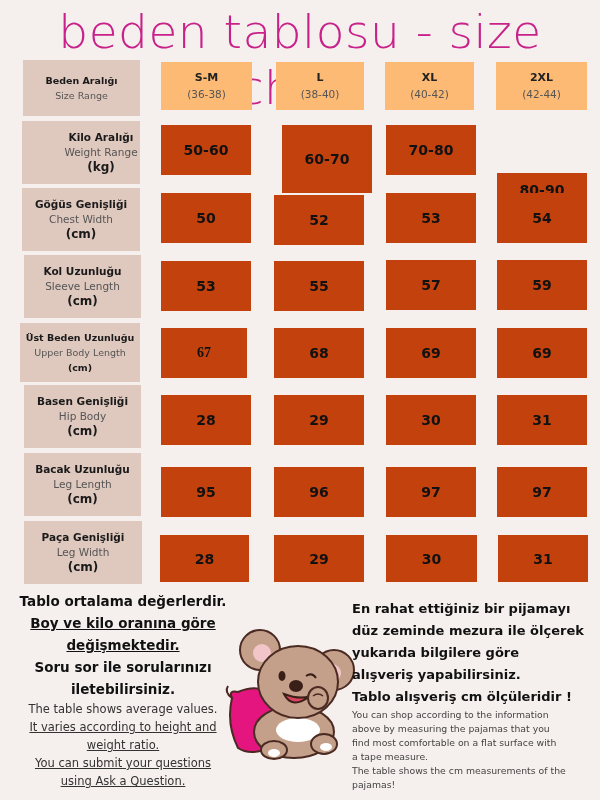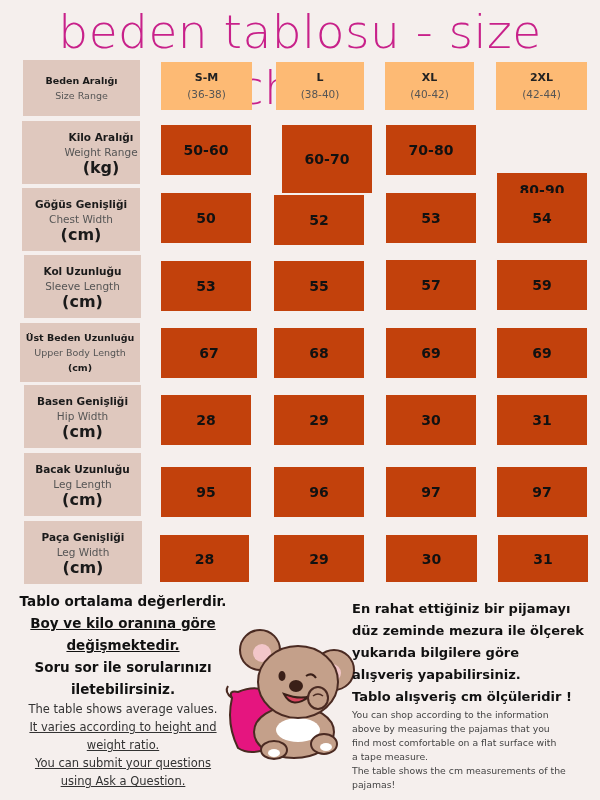--- a/index.html
+++ b/index.html
@@ -24,21 +24,21 @@
       position: absolute;
       display: flex; flex-direction: column;
       align-items: center; justify-content: center;
       text-align: center;
     }
     .lbl { background: #dfc8be; }
     .val { background: #c2410c; font-weight: bold; font-size: 14px; color: #111; }
     .hdr { background: #fdba74; }
     .lbl .tr { font-weight: bold; font-size: 10.5px; line-height: 15px; color: #1a1a1a; }
     .lbl .en { font-size: 10.5px; line-height: 15px; color: #555; }
-    .lbl .unit { font-weight: bold; font-size: 16px; line-height: 15px; color: #1a1a1a; }
+    .lbl .unit { font-weight: bold; font-size: 12px; line-height: 15px; color: #1a1a1a; }
     .hdr .size { font-weight: bold; font-size: 11px; line-height: 16px; color: #222; }
     .hdr .range { font-size: 10.5px; line-height: 16px; color: #555; }
 
     .note-left {
       position: absolute; left: 6px; top: 590px; width: 234px;
       text-align: center;
     }
     .note-left .tr-line {
       font-weight: bold; font-size: 13.5px; line-height: 22px; color: #111;
     }
@@ -114,28 +114,28 @@
 <div class="cell val" style="left:161px;top:261px;width:90px;height:50px;">53</div>
 <div class="cell val" style="left:274px;top:261px;width:90px;height:50px;">55</div>
 <div class="cell val" style="left:386px;top:260px;width:90px;height:50px;text-align:right;">57</div>
 <div class="cell val" style="left:497px;top:260px;width:90px;height:50px;">59</div>
 
 <div class="cell lbl" style="left:20px;top:323px;width:120px;height:59px;">
   <div class="tr" style="font-size:9.5px;">Üst Beden Uzunluğu</div>
   <div class="en" style="font-size:9.5px;">Upper Body Length</div>
   <div class="unit" style="font-size:9.5px;">(cm)</div>
 </div>
-<div class="cell val" style="left:161px;top:328px;width:96px;height:50px;">67</div>
+<div class="cell val" style="left:161px;top:328px;width:86px;height:50px;font-family:Liberation Serif, serif;">67</div>
 <div class="cell val" style="left:274px;top:328px;width:90px;height:50px;">68</div>
 <div class="cell val" style="left:386px;top:328px;width:90px;height:50px;">69</div>
 <div class="cell val" style="left:497px;top:328px;width:90px;height:50px;">69</div>
 
 <div class="cell lbl" style="left:24px;top:385px;width:117px;height:63px;">
   <div class="tr">Basen Genişliği</div>
-  <div class="en">Hip Width</div>
+  <div class="en">Hip Body</div>
   <div class="unit">(cm)</div>
 </div>
 <div class="cell val" style="left:161px;top:395px;width:90px;height:50px;">28</div>
 <div class="cell val" style="left:274px;top:395px;width:90px;height:50px;">29</div>
 <div class="cell val" style="left:386px;top:395px;width:90px;height:50px;">30</div>
 <div class="cell val" style="left:497px;top:395px;width:90px;height:50px;">31</div>
 
 <div class="cell lbl" style="left:24px;top:453px;width:117px;height:63px;">
   <div class="tr">Bacak Uzunluğu</div>
   <div class="en">Leg Length</div>

